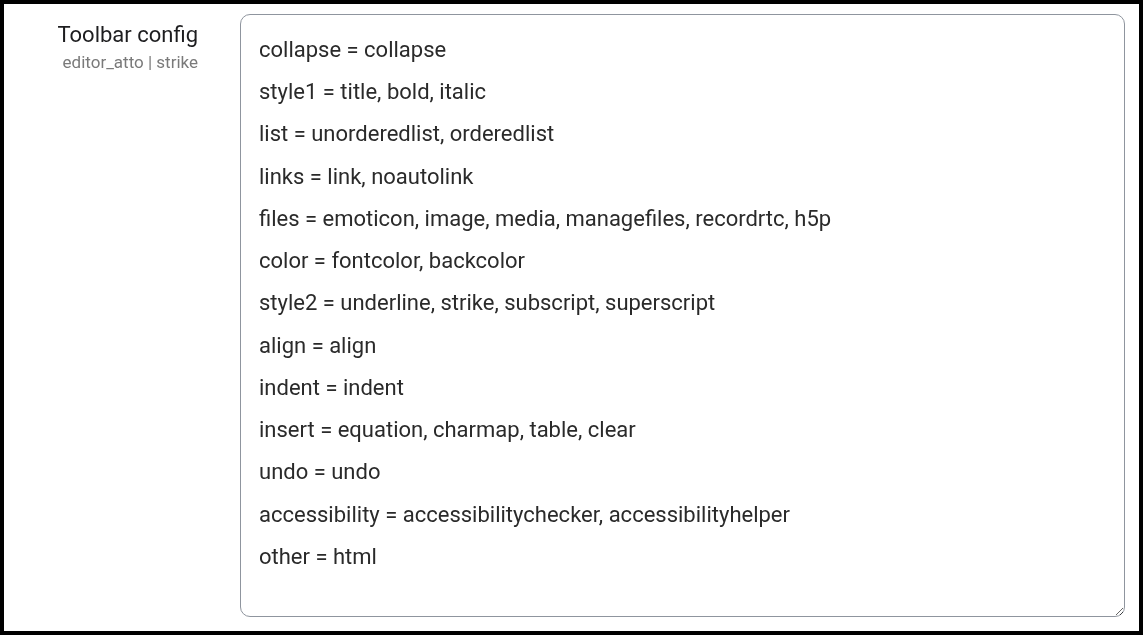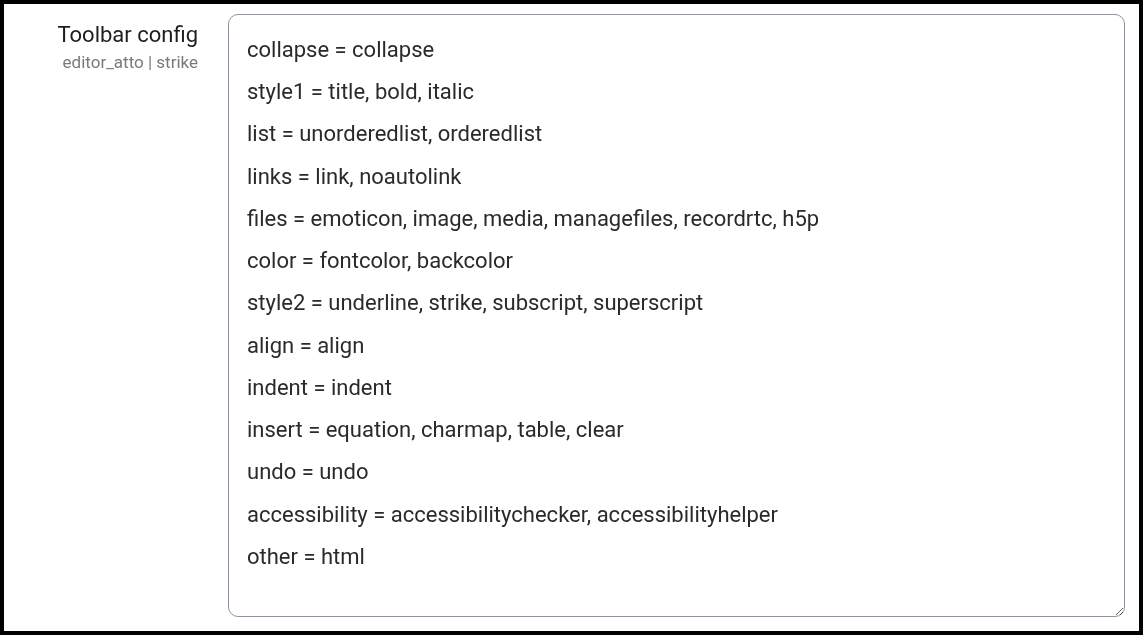--- a/index.html
+++ b/index.html
@@ -13,21 +13,21 @@
       padding: 0;
       width: 1143px;
       height: 635px;
     }
     .outer-frame {
       border: 4px solid #000;
       width: 1143px;
       height: 635px;
       padding: 10px 14px 14px 14px;
       display: flex;
-      gap: 18px;
+      gap: 30px;
     }
     .label-col {
       flex: 0 0 auto;
       text-align: right;
       padding-top: 6px;
       min-width: 180px;
     }
     .label-title {
       font-size: 22px;
       color: #1d1d1f;

